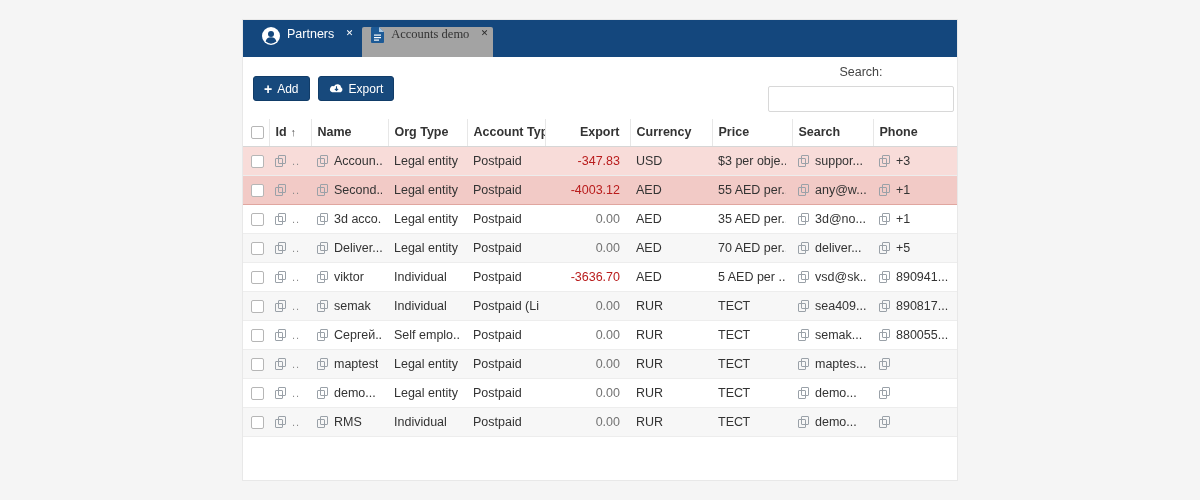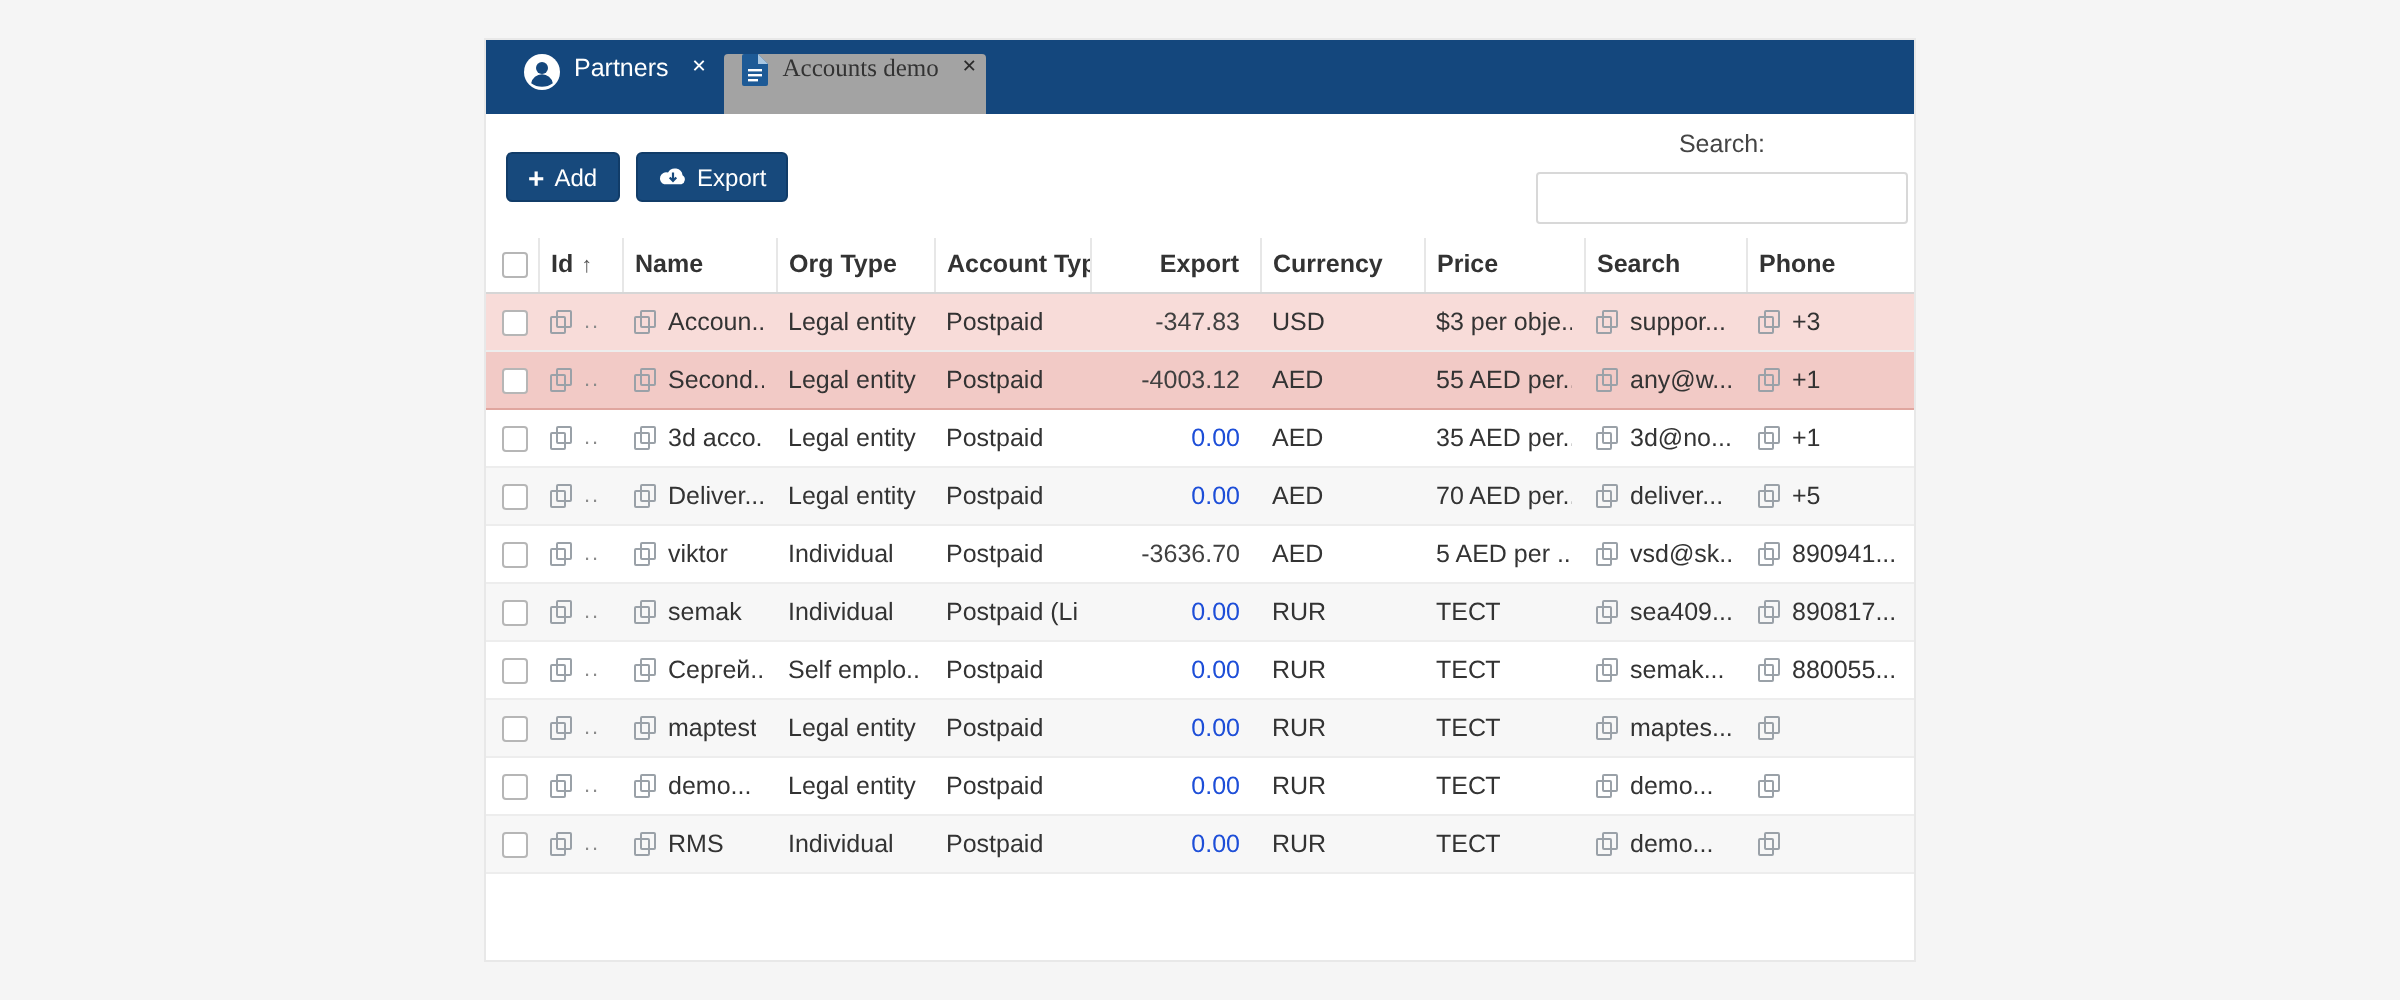--- a/index.html
+++ b/index.html
@@ -156,22 +156,22 @@
   .copy-icon::before {
     content: ""; position: absolute;
     left: 3px; top: 0; width: 6px; height: 7px;
     border: 1px solid #9aa1a8; border-radius: 1px;
   }
   .copy-icon::after {
     content: ""; position: absolute;
     left: 0; top: 3px; width: 6px; height: 7px;
     border: 1px solid #9aa1a8; border-radius: 1px;
   }
-  .bal-negative { color: #404040; }
-  .bal-zero { color: #1d4ed8; }
+  .bal-negative { color: #b91c1c; }
+  .bal-zero { color: #737373; }
   .id-text { color: #8b8b8b; font-size: 11px; letter-spacing: 1px; }
 </style>
 </head>
 <body>
 
 <div class="panel">
 
   <div class="tabbar">
     <div class="tab">
       <span class="tab-icon">

